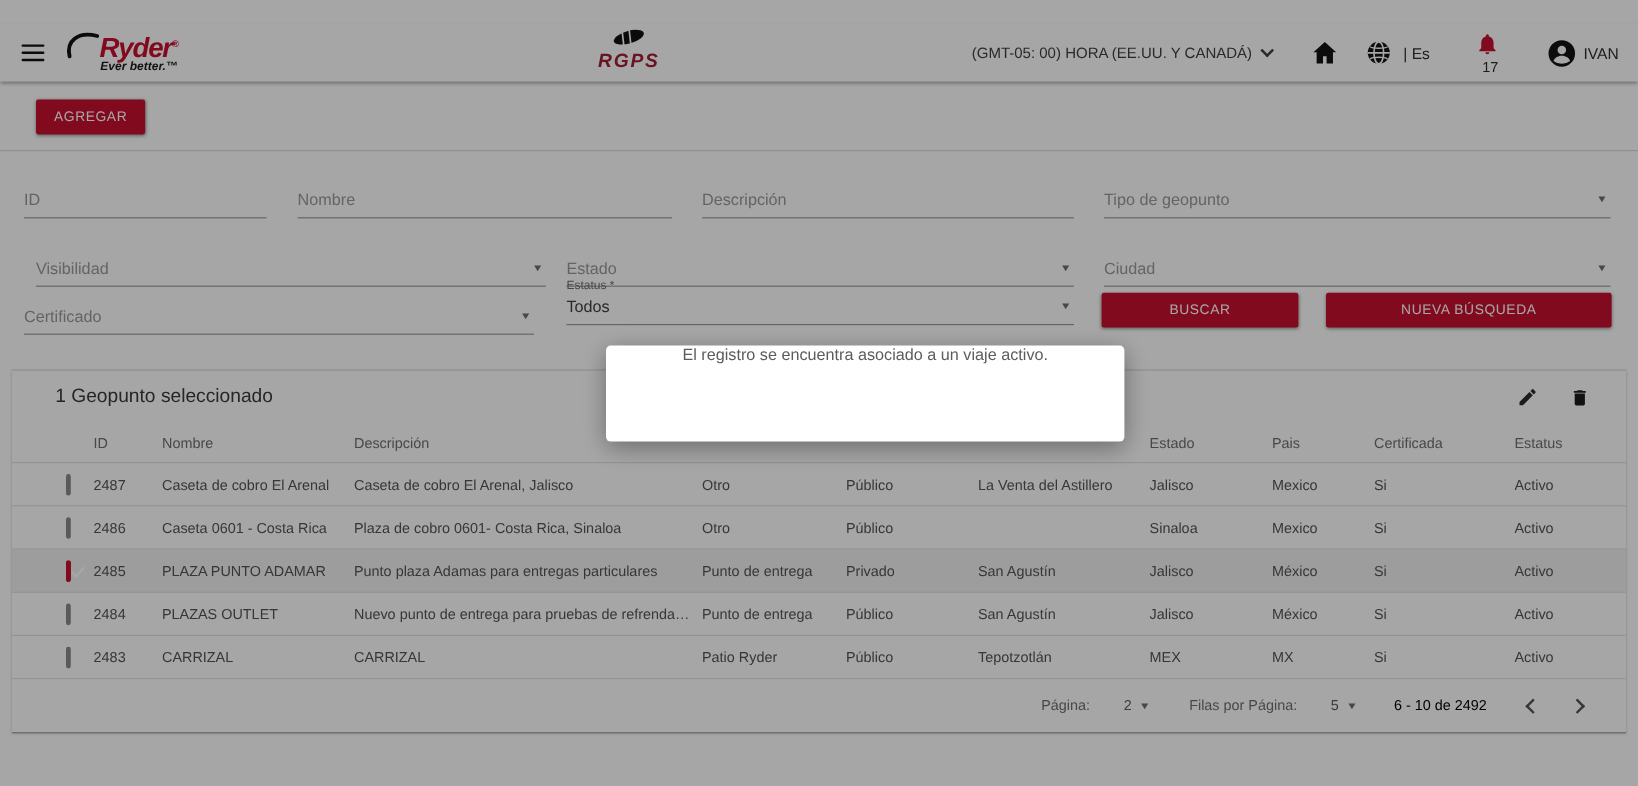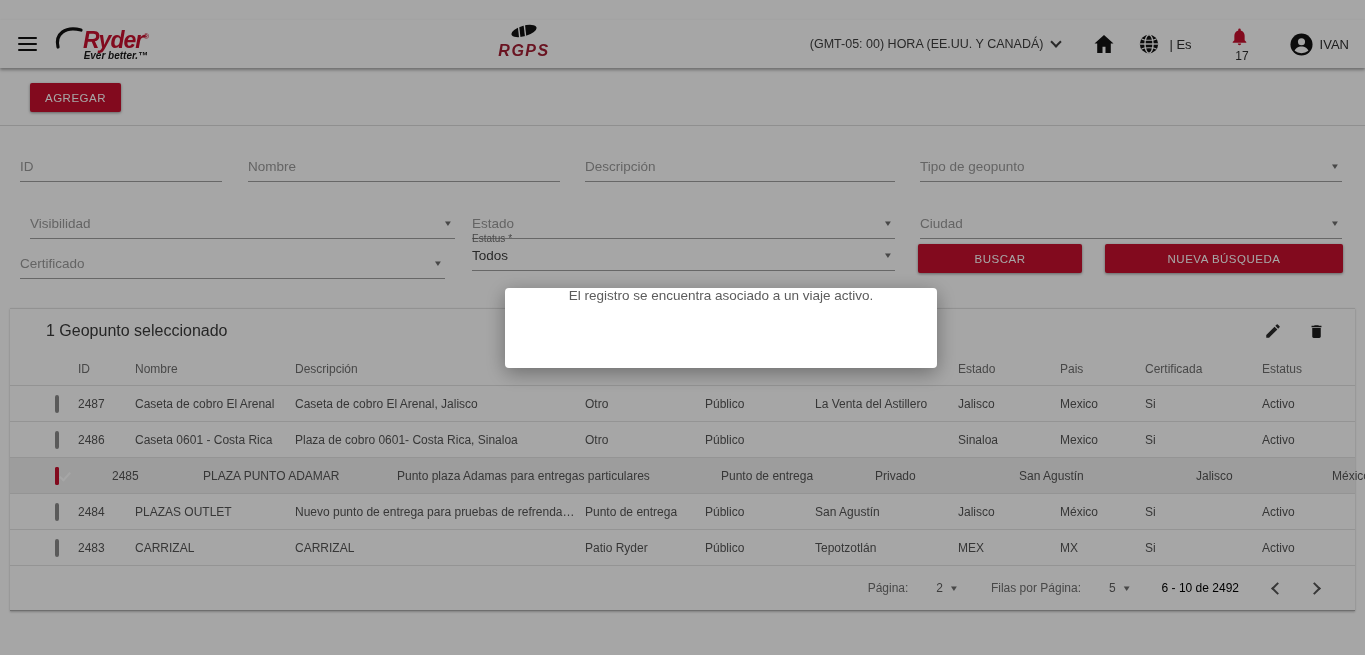--- a/index.html
+++ b/index.html
@@ -52,21 +52,21 @@
 
   
   .card { margin:14px -2px 0; border-top:1px solid #e0e0e0; border-bottom:1px solid #a9a9a9; box-shadow:0 1px 2px rgba(0,0,0,0.25); }
   .sel-bar { height:44px; display:flex; align-items:center; padding:0 30px 0 36px; }
   .sel-text { font-size:16px; color:#3b3b3b; }
   .sel-actions { margin-left:auto; display:flex; align-items:center; gap:26px; }
   .sel-actions svg { cursor:pointer; }
   .tgrid { display:grid; grid-template-columns:68px 57px 160px 290px 120px 110px 143px 102px 85px 117px 1fr; align-items:center; }
   .thead { height:33px; font-size:12px; color:#6f6f6f; border-bottom:1px solid #e2e2e2; }
   .trow { height:36px; font-size:12px; color:#555; border-bottom:1px solid #e4e4e4; cursor:pointer; }
-  .trow.selected { background:rgba(0,0,0,0.05);gap:34px; }
+  .trow.selected { background:rgba(0,0,0,0.05); }
   .cell { overflow:hidden; white-space:nowrap; text-overflow:ellipsis; padding-right:8px; }
   .cb { width:18px; height:18px; border:2px solid #8b8b8b; border-radius:2px; margin-left:45px; position:relative; cursor:pointer; background:#fff; }
   .cb.checked { background:#c8102e; border-color:#c8102e; }
   .cb.checked::after { content:""; position:absolute; left:5px; top:1px; width:4px; height:9px; border-right:2px solid #fff; border-bottom:2px solid #fff; transform:rotate(42deg); }
 
   
   .pager { height:44px; display:flex; align-items:center; justify-content:flex-end; font-size:12px; color:#6f6f6f; padding-right:36px; }
   .pg-lab {}
   .pg-val { margin-left:28px; display:flex; align-items:center; gap:6px; cursor:pointer; color:#5f5f5f; }
   .pg-gap { margin-left:32px; }

